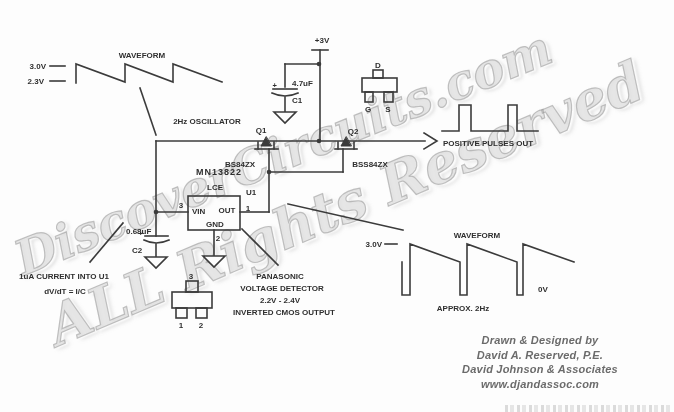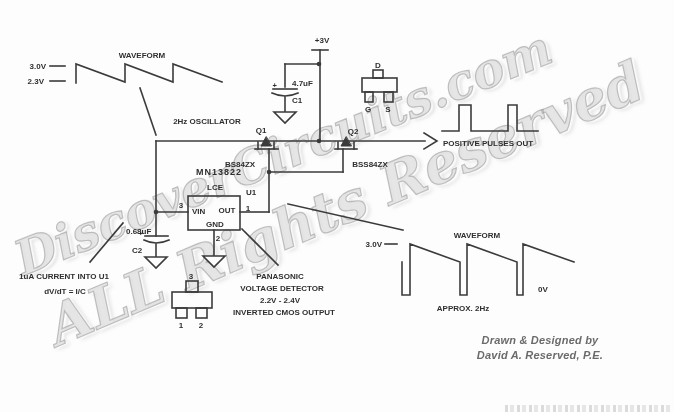--- a/index.html
+++ b/index.html
@@ -198,16 +198,18 @@
       <circle class="dot" cx="319" cy="64" r="2.3"></circle>
       <circle class="dot" cx="319" cy="141" r="2.3"></circle>
       <circle class="dot" cx="269" cy="172" r="2.3"></circle>
       <circle class="dot" cx="156" cy="212" r="2.3"></circle>
     </g>
   </svg>
 
   <div class="credits">
     <div>Drawn &amp; Designed by</div>
     <div>David A. Reserved, P.E.</div>
+    <div>David Johnson &amp; Associates</div>
+    <div>www.djandassoc.com</div>
   </div>
 
   <div class="clipped-strip"></div>
 </div>
 
 </body></html>

